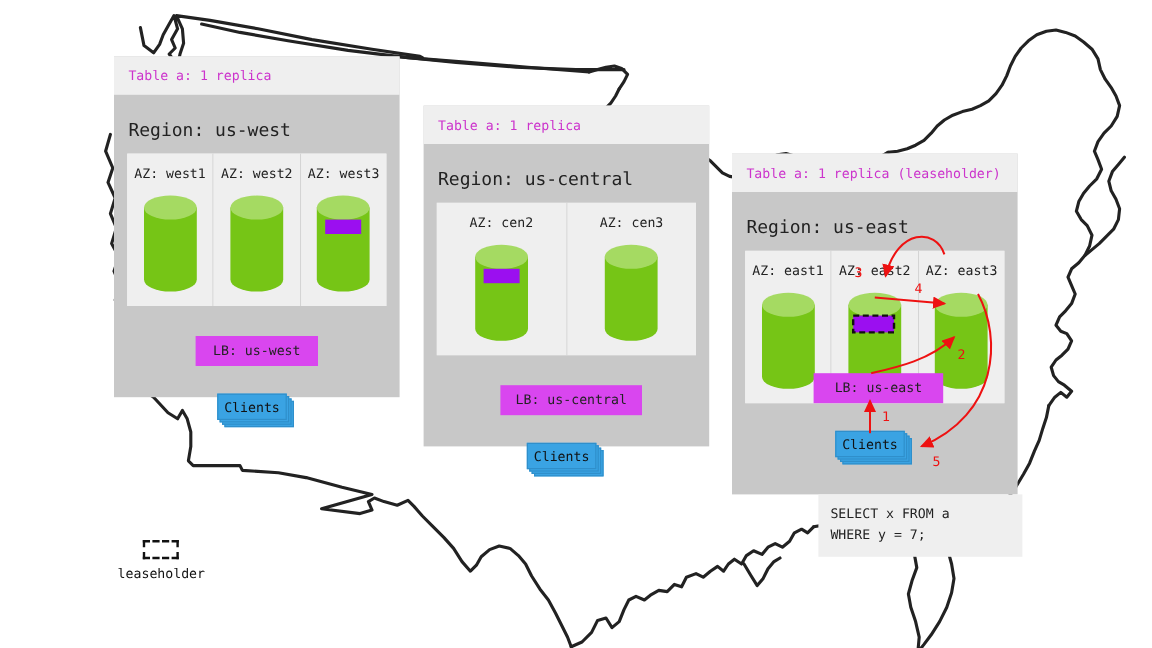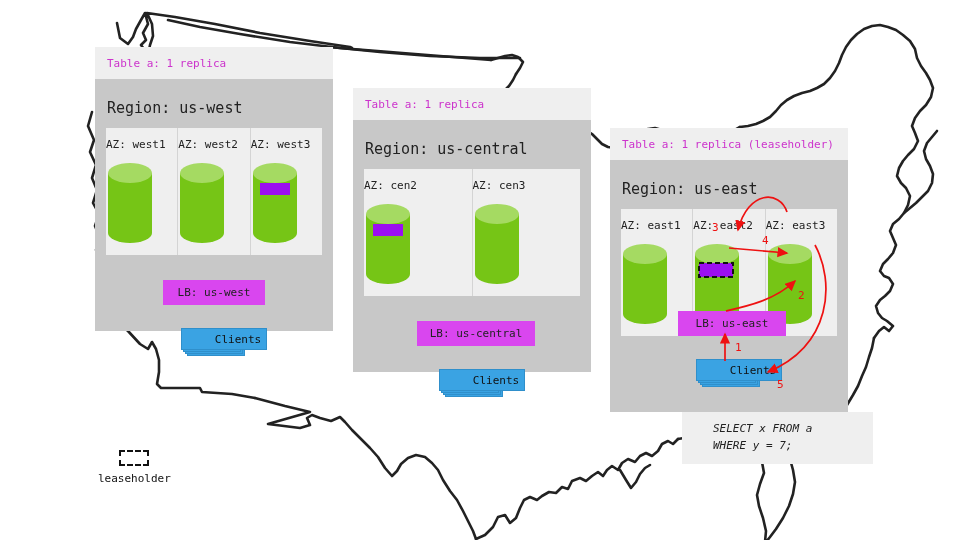--- a/index.html
+++ b/index.html
@@ -21,47 +21,47 @@
   }
   .region-title{
     color:#222;font-size:15px;
     padding:20px 0 11px 12px;
     white-space:nowrap;
   }
   .az-row{display:flex;background:#efefef;margin:0 11px;}
   .az{
     flex:1 1 0;background:#efefef;
     border-right:1px solid #d4d4d4;
-    display:flex;flex-direction:column;
+    display:flex;flex-direction:column;align-items:center;
     padding-top:10px;
   }
   .az:last-child{border-right:none;}
   .az-label{font-size:11px;color:#222;white-space:nowrap;margin-bottom:11px;}
   .cyl-wrap{position:relative;}
 
   .lb{
     position:absolute;background:#d946ef;color:#222;
     font-size:11px;white-space:nowrap;
     display:flex;align-items:center;justify-content:center;
   }
   .clients{
     position:absolute;
   }
   .clients .card{
     position:absolute;background:#3aa3e3;border:1px solid #2f8fcb;
   }
   .clients .front{
     position:absolute;background:#3aa3e3;border:1px solid #2f8fcb;
     display:flex;align-items:center;justify-content:center;
-    color:#111;font-size:11px;letter-spacing:0px;padding-left:28px;
+    color:#111;font-size:11px;letter-spacing:0px;
   }
   .query-box{
     position:absolute;background:#efefef;color:#222;
     font-size:11px;line-height:1.5;
-    padding:9px 0 9px 31px;white-space:pre;font-style:italic;
+    padding:9px 0 9px 10px;white-space:pre;
   }
 
   
   .legend{position:absolute;display:flex;align-items:center;gap:6px;}
   .legend-swatch{
     width:26px;height:12px;border:2px dashed #111;background:transparent;
   }
   .legend-text{font-size:11px;color:#111;font-family:"DejaVu Sans Mono","Liberation Mono",monospace;}
 
   .arrow-layer{position:absolute;left:0;top:0;width:960px;height:540px;pointer-events:none;}

